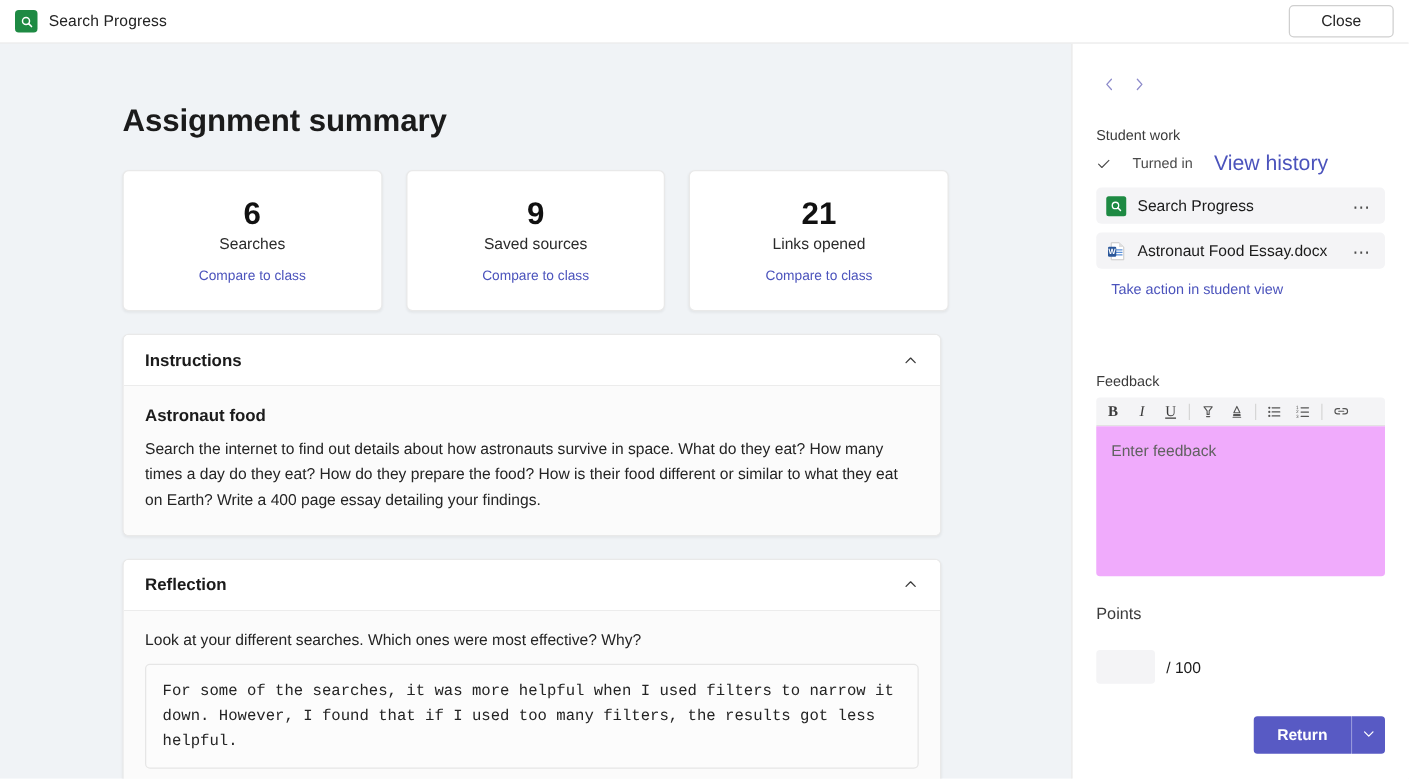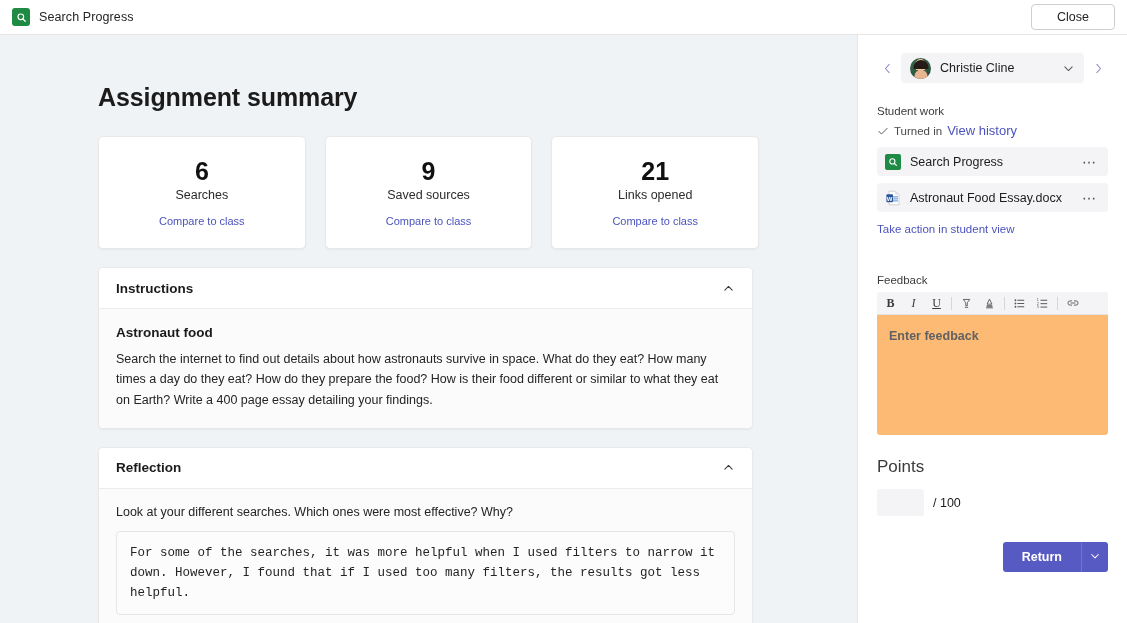--- a/index.html
+++ b/index.html
@@ -122,67 +122,67 @@
     width: 15px; height: 9px; transform: translateX(-50%);
     border-radius: 8px 8px 0 0; background: #241a16; z-index: 2;
   }
   .student-name { font-size: 12.5px; color: #1b1b1b; flex: 1; }
   .pill-chevron { display: flex; align-items: center; color: #5a5a5a; }
 
   .section-label {
     font-size: 11.5px; color: #3b3b3b; margin-top: 22px; margin-bottom: 6px;
   }
   .turned-in-row {
-    display: flex; align-items: center; gap: 5px; margin-bottom: 9px;
+    display: flex; align-items: center; gap: 17px; margin-bottom: 9px;
   }
   .check-icon { display: flex; align-items: center; color: #4a4a4a; }
   .turned-in-text { font-size: 11.5px; color: #4a4a4a; }
-  .view-history { font-size: 13px; color: #4b53bc; cursor: pointer; }
+  .view-history { font-size: 17px; color: #4b53bc; cursor: pointer; }
 
   .file-row {
     height: 29px; background: #f4f4f6; border-radius: 4px;
     display: flex; align-items: center; gap: 9px; padding: 0 8px;
     margin-bottom: 7px; cursor: pointer;
   }
   .file-name { font-size: 12.5px; color: #1b1b1b; flex: 1; }
   .file-more {
     font-size: 14px; color: #4a4a4a; letter-spacing: 1px; line-height: 1;
     padding: 0 3px; cursor: pointer;
   }
   .file-icon-green {
     width: 16px; height: 16px; border-radius: 2px; background: #1e8a43;
     display: flex; align-items: center; justify-content: center; flex: 0 0 16px;
   }
   .file-icon-word { width: 16px; height: 16px; flex: 0 0 16px; }
   .take-action {
     font-size: 11.5px; color: #4b53bc; cursor: pointer;
-    display: inline-block; margin-top: 4px;
-  }
-
-  .feedback-label { font-size: 11.5px; color: #3b3b3b; margin-top: 37px; margin-bottom: 6px; }
+    display: inline-block; margin-top: 4px; margin-left: 12px;
+  }
+
+  .feedback-label { font-size: 11.5px; color: #3b3b3b; margin-top: 60px; margin-bottom: 6px; }
   .fb-toolbar {
     height: 23px; display: flex; align-items: center; gap: 0;
     border-bottom: 1px solid #e2e2e2; background: #f4f4f6;
     border-radius: 3px 3px 0 0; padding: 0 2px;
   }
   .tb-btn {
     width: 23px; height: 21px; display: flex; align-items: center;
     justify-content: center; cursor: pointer; color: #3b3b3b;
   }
   .tb-btn.bold { font-weight: 700; font-size: 12px; font-family: "Liberation Serif", serif; }
   .tb-btn.italic { font-style: italic; font-size: 12px; font-family: "Liberation Serif", serif; }
   .tb-btn.underline { font-size: 12px; text-decoration: underline; font-family: "Liberation Serif", serif; }
   .tb-sep { width: 1px; height: 13px; background: #d6d6d6; margin: 0 3px; }
   .fb-area {
-    height: 120px; background: #fdba74; border-radius: 0 0 3px 3px;
-    padding: 11px 12px; cursor: text; font-weight: bold;
+    height: 120px; background: #f0abfc; border-radius: 0 0 3px 3px;
+    padding: 11px 12px; cursor: text;
   }
   .fb-placeholder { font-size: 12.5px; color: #616161; }
 
-  .points-label { font-size: 17px; color: #3b3b3b; margin-top: 22px; margin-bottom: 12px; }
+  .points-label { font-size: 13px; color: #3b3b3b; margin-top: 22px; margin-bottom: 22px; }
   .points-row { display: flex; align-items: center; gap: 9px; }
   .points-input {
     width: 47px; height: 27px; background: #f4f4f6; border: none;
     border-radius: 3px; cursor: text;
     font-family: "Liberation Sans", sans-serif; font-size: 12.5px;
     color: #1b1b1b; padding: 0 8px;
   }
   .points-total { font-size: 12.5px; color: #1b1b1b; }
 
   .return-row { display: flex; margin-top: 26px; justify-content: flex-end; }
@@ -275,29 +275,20 @@
 
 <div class="sidebar">
 
   
   <div class="student-nav">
     <span class="nav-arrow">
       <svg width="13" height="13" viewBox="0 0 16 16">
         <polyline points="10,3 5.5,8 10,13" fill="none" stroke="#8e8ccb" stroke-width="1.3" stroke-linecap="round" stroke-linejoin="round"></polyline>
       </svg>
     </span>
-    <div class="student-pill">
-      <span class="avatar"></span>
-      <span class="student-name">Christie Cline</span>
-      <span class="pill-chevron">
-        <svg width="13" height="13" viewBox="0 0 16 16">
-          <polyline points="3.5,6 8,10.5 12.5,6" fill="none" stroke="#5a5a5a" stroke-width="1.3" stroke-linecap="round" stroke-linejoin="round"></polyline>
-        </svg>
-      </span>
-    </div>
     <span class="nav-arrow">
       <svg width="13" height="13" viewBox="0 0 16 16">
         <polyline points="6,3 10.5,8 6,13" fill="none" stroke="#8e8ccb" stroke-width="1.3" stroke-linecap="round" stroke-linejoin="round"></polyline>
       </svg>
     </span>
   </div>
 
   
   <div class="section-label">Student work</div>
   <div class="turned-in-row">

